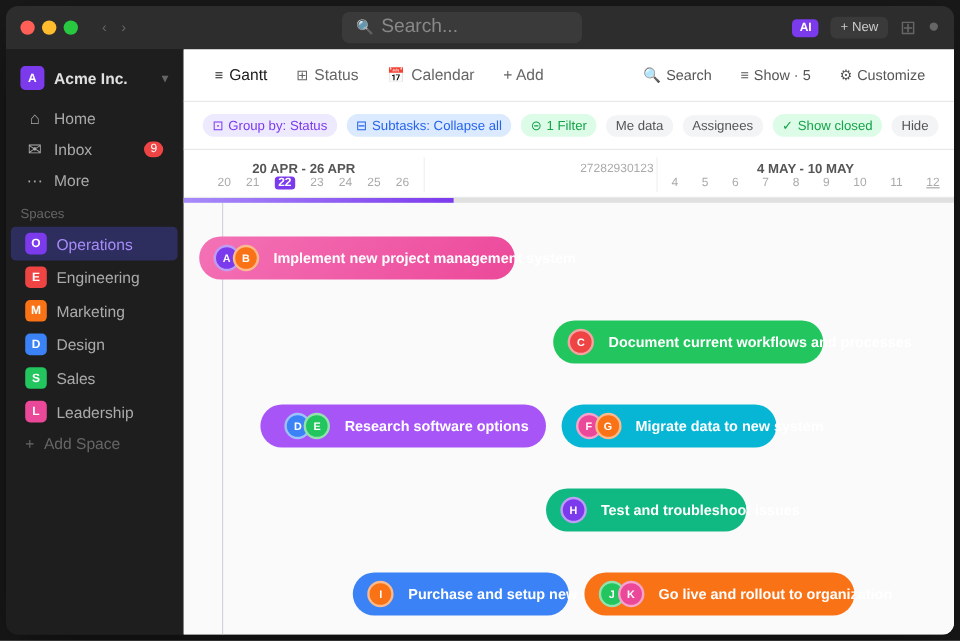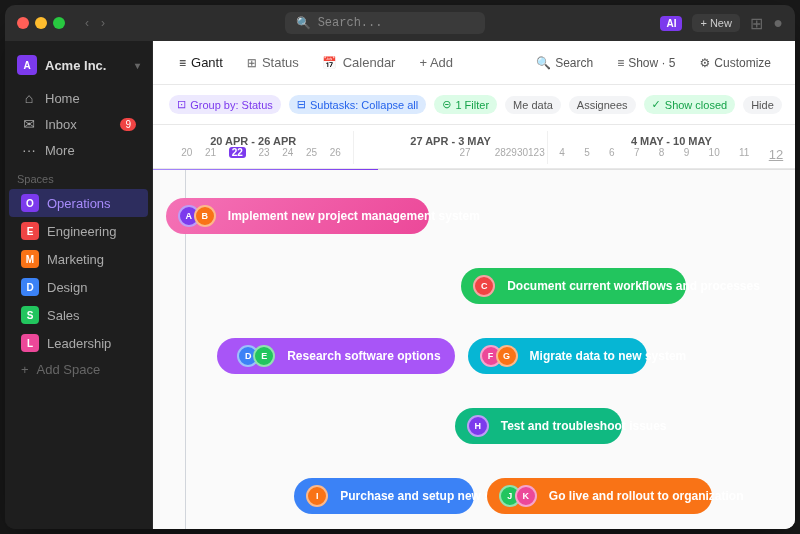--- a/index.html
+++ b/index.html
@@ -348,21 +348,21 @@
       <div class="traffic-light tl-yellow"></div>
       <div class="traffic-light tl-green"></div>
     </div>
     <div class="nav-arrows">
       <span class="nav-arrow">‹</span>
       <span class="nav-arrow">›</span>
     </div>
     <div class="titlebar-search">
       <div class="titlebar-search-box">
         <span>🔍</span>
-        <span style="color:#888;font-size:12px;font-family:Liberation Mono, monospace;">Search...</span>
+        <span style="color:#888;font-size:16px;">Search...</span>
       </div>
     </div>
     <div class="titlebar-right">
       <div class="ai-badge">AI</div>
       <div class="new-btn">+ New</div>
       <span style="color:#666;font-size:16px;">⊞</span>
       <span style="color:#666;font-size:16px;">●</span>
     </div>
   </div>
 
@@ -494,43 +494,42 @@
                 <span style="font-size:10px;color:#aaa;">20</span>
                 <span style="font-size:10px;color:#aaa;">21</span>
                 <span style="font-size:10px;background:#7c3aed;color:white;border-radius:3px;padding:0 3px;font-weight:700;">22</span>
                 <span style="font-size:10px;color:#aaa;">23</span>
                 <span style="font-size:10px;color:#aaa;">24</span>
                 <span style="font-size:10px;color:#aaa;">25</span>
                 <span style="font-size:10px;color:#aaa;">26</span>
               </div>
             </div>
             <div style="flex:7;text-align:center;border-right:1px solid #f0f0f0;padding:4px 0 2px;">
-              <div style="font-size:11px;font-weight:600;color:#555;">27 APR - 3 MAY</div>
               <div style="display:flex;justify-content:flex-end;padding:0 2px;">
                 <span style="font-size:10px;color:#aaa;">27</span>
-                <span style="font-size:10px;color:#aaa;margin-left:24px;">28</span>
+                <span style="font-size:10px;color:#aaa;">28</span>
                 <span style="font-size:10px;color:#aaa;">29</span>
                 <span style="font-size:10px;color:#aaa;">30</span>
                 <span style="font-size:10px;color:#aaa;">1</span>
                 <span style="font-size:10px;color:#aaa;">2</span>
                 <span style="font-size:10px;color:#aaa;">3</span>
               </div>
             </div>
             <div style="flex:9;text-align:center;padding:4px 0 2px;">
               <div style="font-size:11px;font-weight:700;color:#555;">4 MAY - 10 MAY</div>
               <div style="display:flex;justify-content:space-around;padding:0 2px;">
                 <span style="font-size:10px;color:#aaa;">4</span>
                 <span style="font-size:10px;color:#aaa;">5</span>
                 <span style="font-size:10px;color:#aaa;">6</span>
                 <span style="font-size:10px;color:#aaa;">7</span>
                 <span style="font-size:10px;color:#aaa;">8</span>
                 <span style="font-size:10px;color:#aaa;">9</span>
                 <span style="font-size:10px;color:#aaa;">10</span>
                 <span style="font-size:10px;color:#aaa;">11</span>
-                <span style="font-size:13px;color:#aaa;text-decoration:underline;">12</span>
+                <span style="font-size:10px;color:#aaa;text-decoration:underline;">12</span>
               </div>
             </div>
           </div>
         </div>
 
         <div style="position:relative;height:22px;background:#fff;border-bottom:1px solid #e8e8e8;">
           <div style="position:absolute;left:calc(5% + 30px);top:0;bottom:0;width:2px;background:#7c3aed;"></div>
           <div style="position:absolute;left:calc(5% + 18px);top:4px;background:#7c3aed;color:white;font-size:9px;font-weight:700;padding:1px 5px;border-radius:3px;">TODAY</div>
 
           <div style="position:absolute;top:0;left:0;right:0;height:5px;background:#e0e0e0;bottom:auto;">

